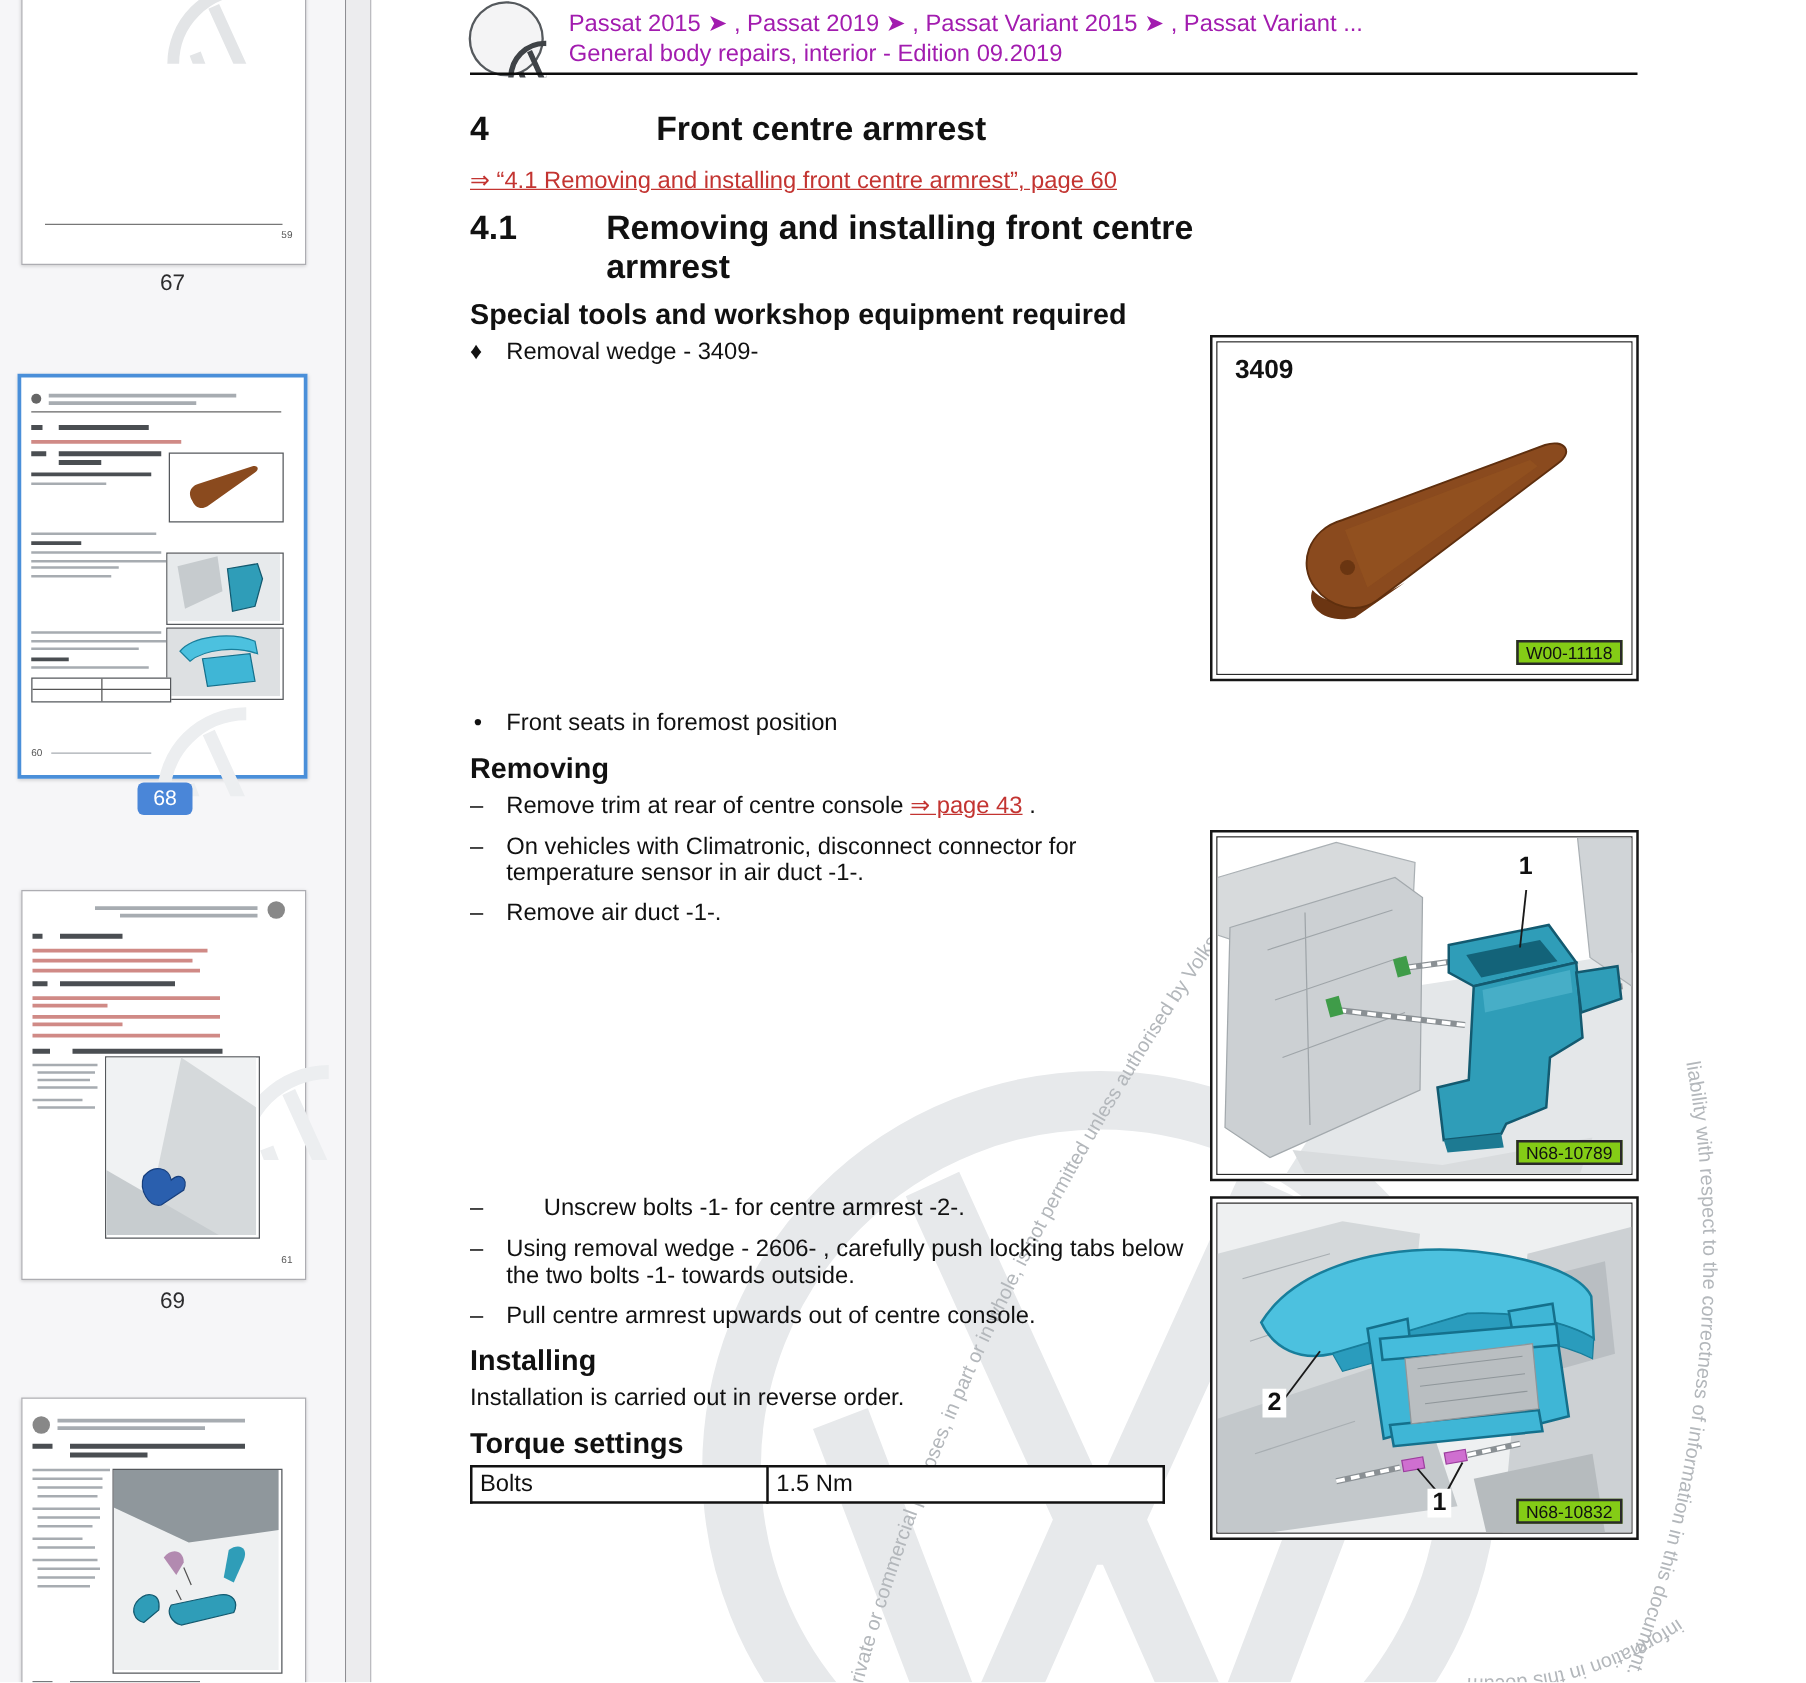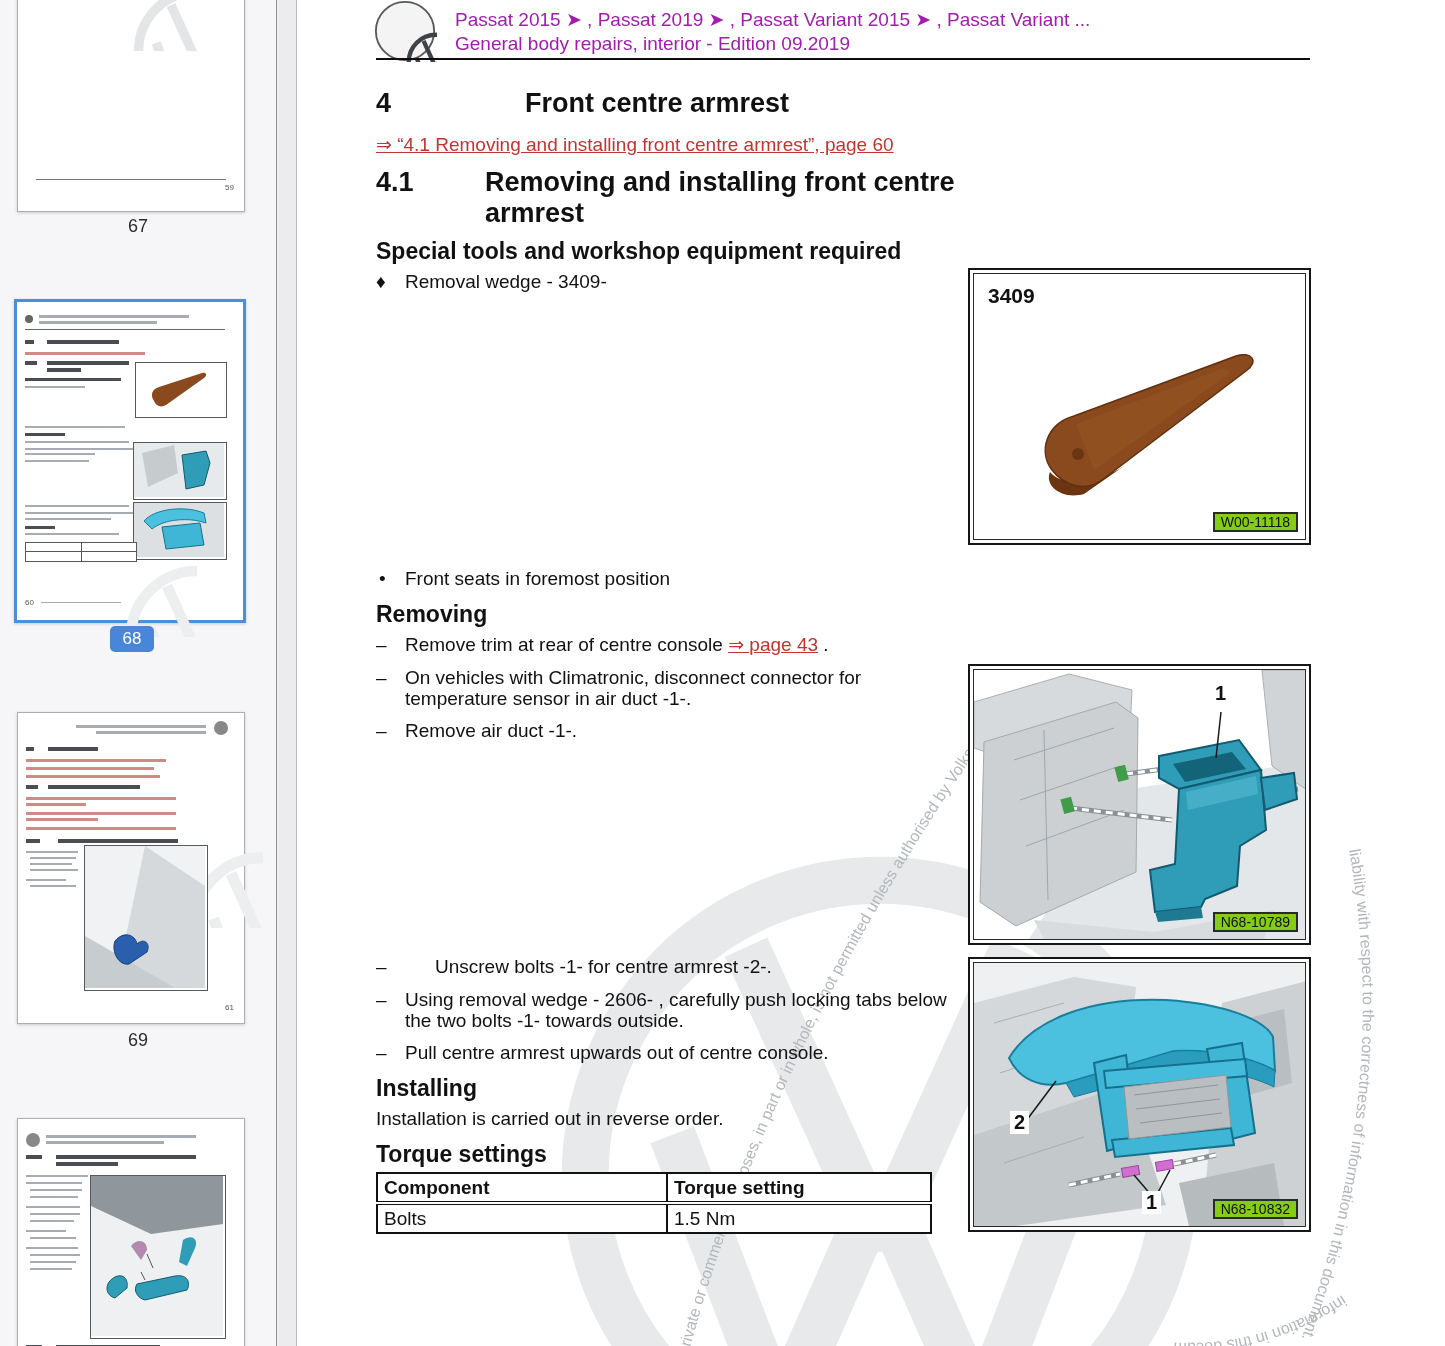--- a/index.html
+++ b/index.html
@@ -330,24 +330,20 @@
     <div class="layer marker" style="left:79px;top:1042px;">–</div>
     <div class="stept layer" style="left:108px;top:1042px;">Pull centre armrest upwards out of centre console.</div>
 
     <div class="layer boldline" style="left:79px;top:1075px;">Installing</div>
     <div class="layer body-t" style="left:79px;top:1108px;">Installation is carried out in reverse order.</div>
     <div class="layer boldline" style="left:79px;top:1141px;">Torque settings</div>
 
     <div class="layer" style="left:79px;top:1172px;">
       <table class="tq">
         <tbody>
-            <tr>
-          <th style="width:276px;">Component</th>
-          <th>Torque setting</th>
-        </tr>
         <tr>
           <td>Bolts</td>
           <td>1.5 Nm</td>
         </tr>
       </tbody>
         </table>
     </div>
 
     <div class="fig" style="top:957px;height:275px;">
       <div class="fig-inner">

